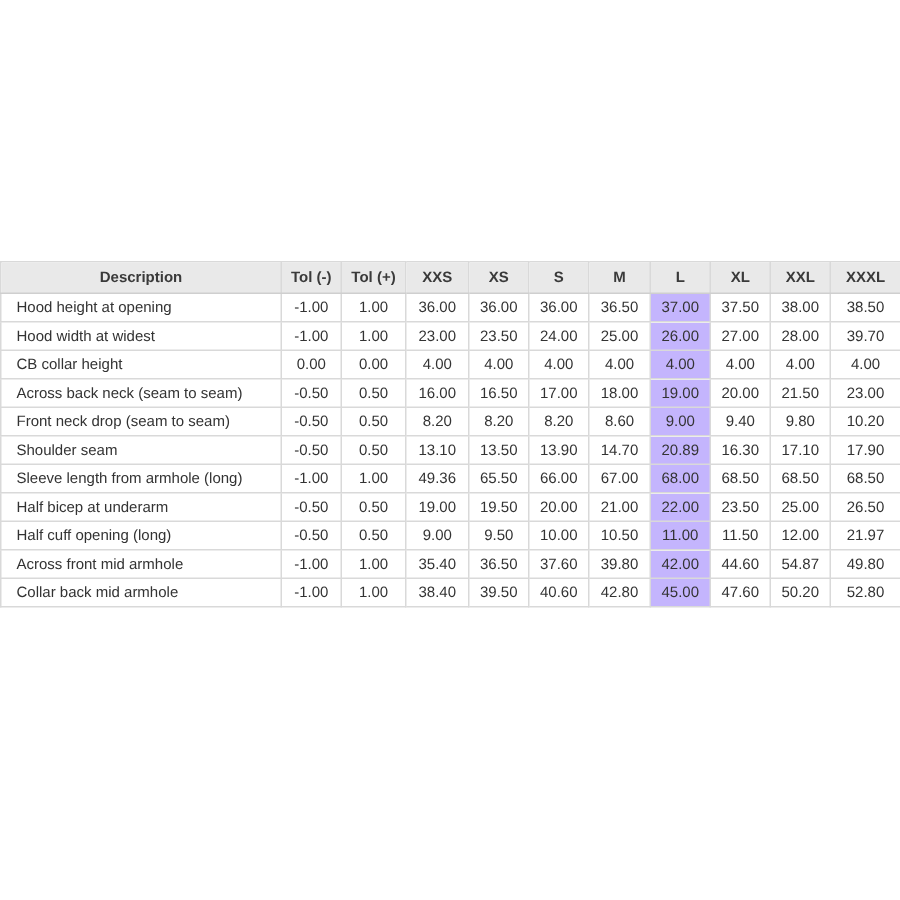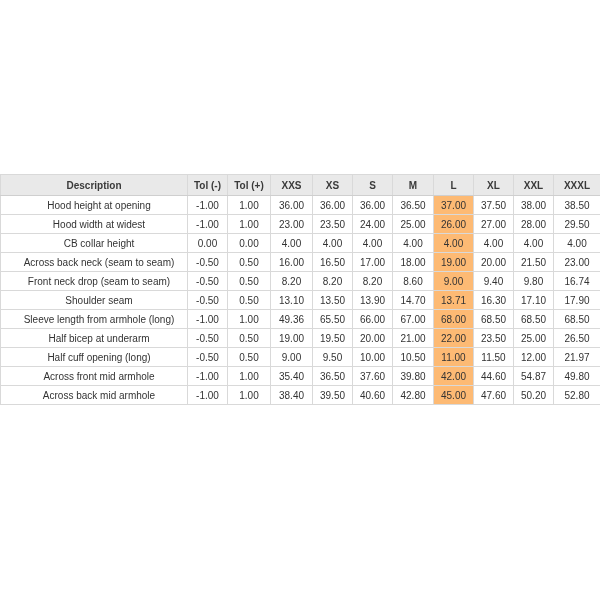--- a/index.html
+++ b/index.html
@@ -34,27 +34,27 @@
     text-align: center;
     color: #3a3a3a;
     border-bottom: 1px solid #cfcfcf;
   }
   table.spec-table tbody td {
     height: 19px;
     background: #ffffff;
     text-align: center;
   }
   table.spec-table tbody td.desc-cell {
-    text-align: center;
+    text-align: left;
     padding-left: 10px;
     font-weight: 500;
     margin-top: 7px;
   }
   table.spec-table tbody td.hl {
-    background: #fdba74;
+    background: #c4b5fd;
   }
   
   col.c-desc  { width: 187px; }
   col.c-tolm  { width: 40px; }
   col.c-tolp  { width: 43px; }
   col.c-xxs   { width: 42px; }
   col.c-xs    { width: 40px; }
   col.c-s     { width: 40px; }
   col.c-m     { width: 41px; }
   col.c-l     { width: 40px; }
@@ -113,21 +113,21 @@
           <td class="desc-cell">Hood width at widest</td>
           <td>-1.00</td>
           <td>1.00</td>
           <td>23.00</td>
           <td>23.50</td>
           <td>24.00</td>
           <td>25.00</td>
           <td class="hl">26.00</td>
           <td>27.00</td>
           <td>28.00</td>
-          <td>29.50</td>
+          <td>39.70</td>
         </tr>
         <tr>
           <td class="desc-cell">CB collar height</td>
           <td>0.00</td>
           <td>0.00</td>
           <td>4.00</td>
           <td>4.00</td>
           <td>4.00</td>
           <td>4.00</td>
           <td class="hl">4.00</td>
@@ -152,31 +152,31 @@
           <td class="desc-cell">Front neck drop (seam to seam)</td>
           <td>-0.50</td>
           <td>0.50</td>
           <td>8.20</td>
           <td>8.20</td>
           <td>8.20</td>
           <td>8.60</td>
           <td class="hl">9.00</td>
           <td>9.40</td>
           <td>9.80</td>
-          <td>16.74</td>
+          <td>10.20</td>
         </tr>
         <tr>
           <td class="desc-cell">Shoulder seam</td>
           <td>-0.50</td>
           <td>0.50</td>
           <td>13.10</td>
           <td>13.50</td>
           <td>13.90</td>
           <td>14.70</td>
-          <td class="hl">13.71</td>
+          <td class="hl">20.89</td>
           <td>16.30</td>
           <td>17.10</td>
           <td>17.90</td>
         </tr>
         <tr>
           <td class="desc-cell">Sleeve length from armhole (long)</td>
           <td>-1.00</td>
           <td>1.00</td>
           <td>49.36</td>
           <td>65.50</td>
@@ -220,21 +220,21 @@
           <td>35.40</td>
           <td>36.50</td>
           <td>37.60</td>
           <td>39.80</td>
           <td class="hl">42.00</td>
           <td>44.60</td>
           <td>54.87</td>
           <td>49.80</td>
         </tr>
         <tr>
-          <td class="desc-cell">Across back mid armhole</td>
+          <td class="desc-cell">Collar back mid armhole</td>
           <td>-1.00</td>
           <td>1.00</td>
           <td>38.40</td>
           <td>39.50</td>
           <td>40.60</td>
           <td>42.80</td>
           <td class="hl">45.00</td>
           <td>47.60</td>
           <td>50.20</td>
           <td>52.80</td>

